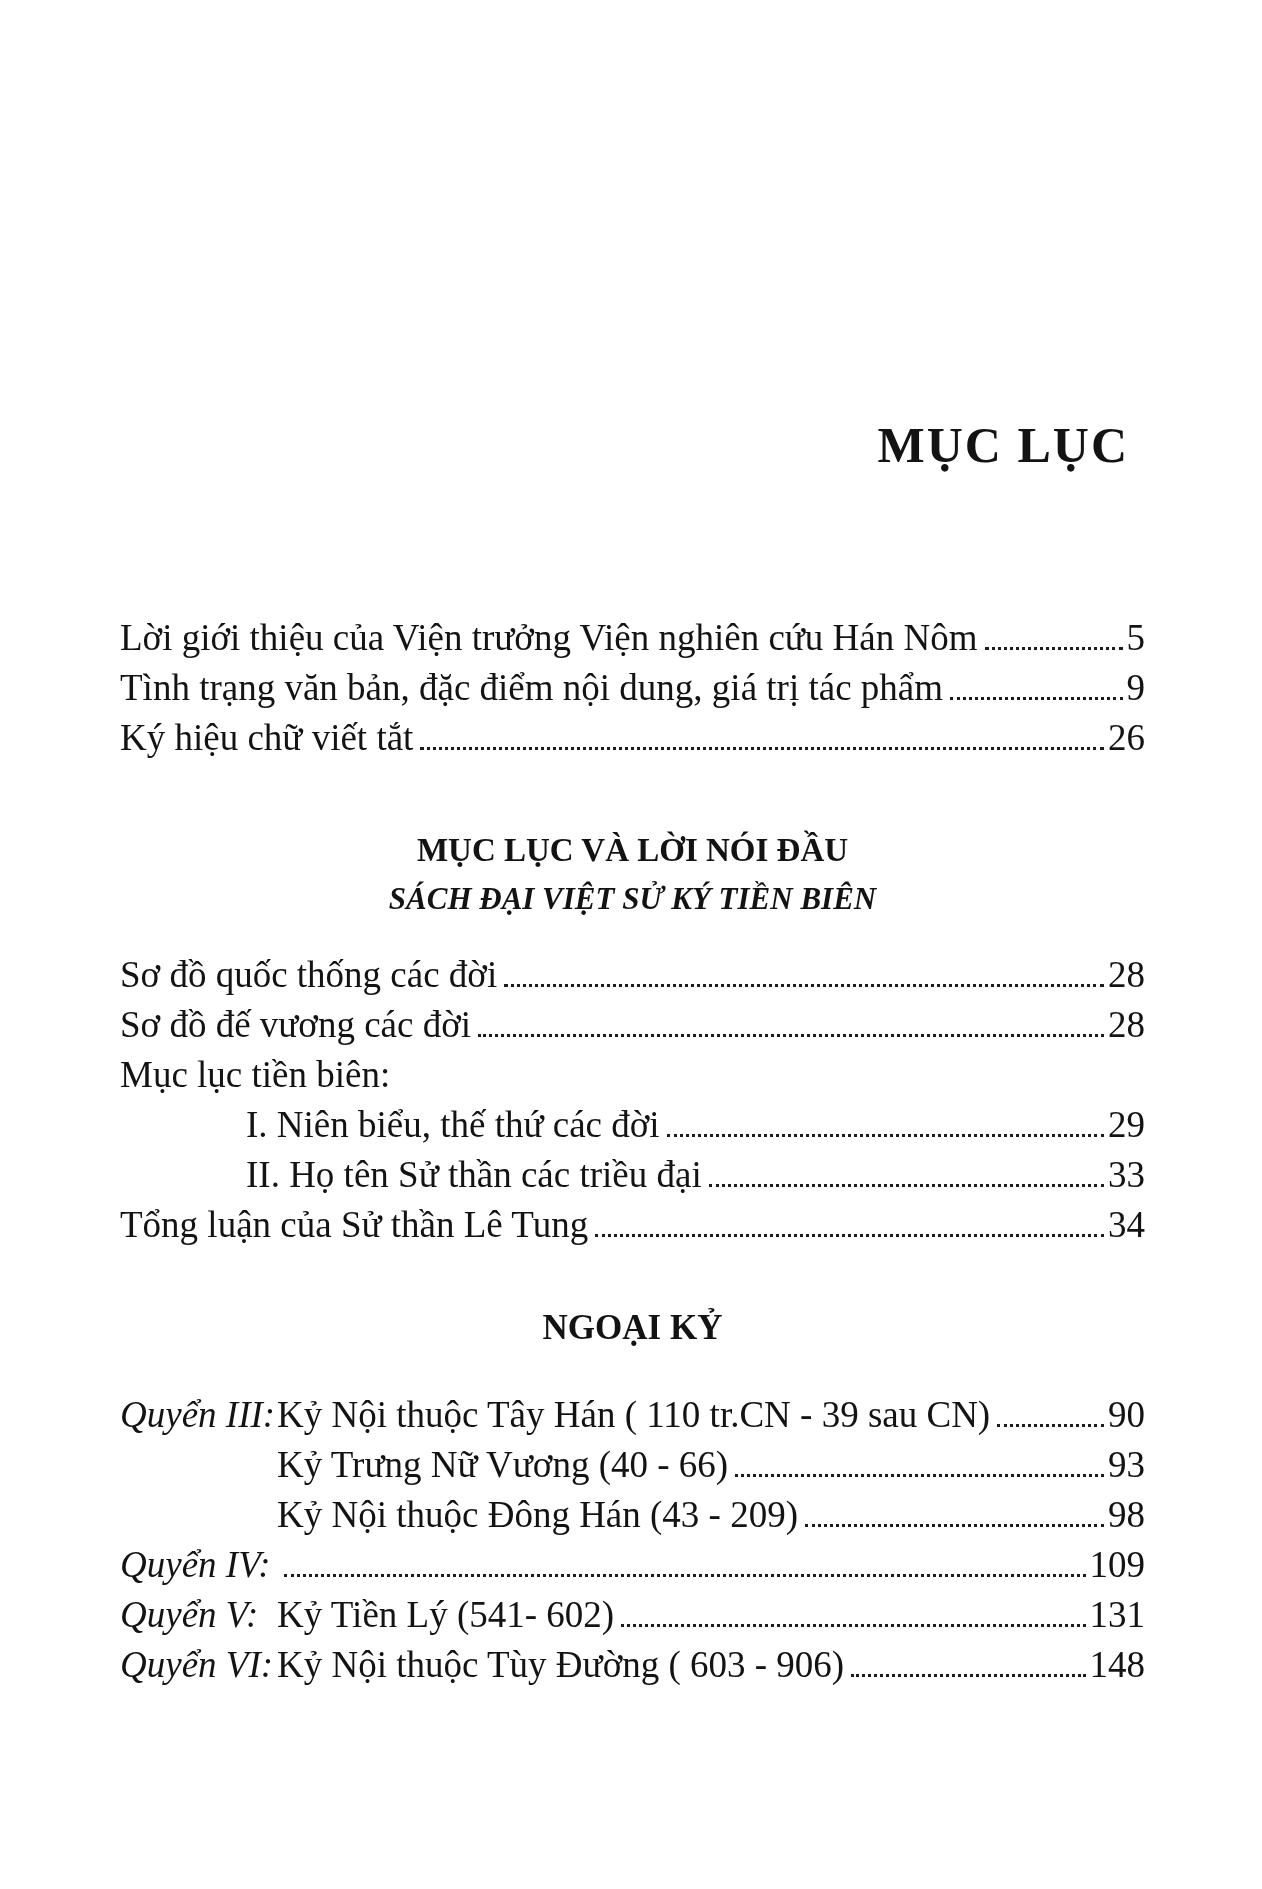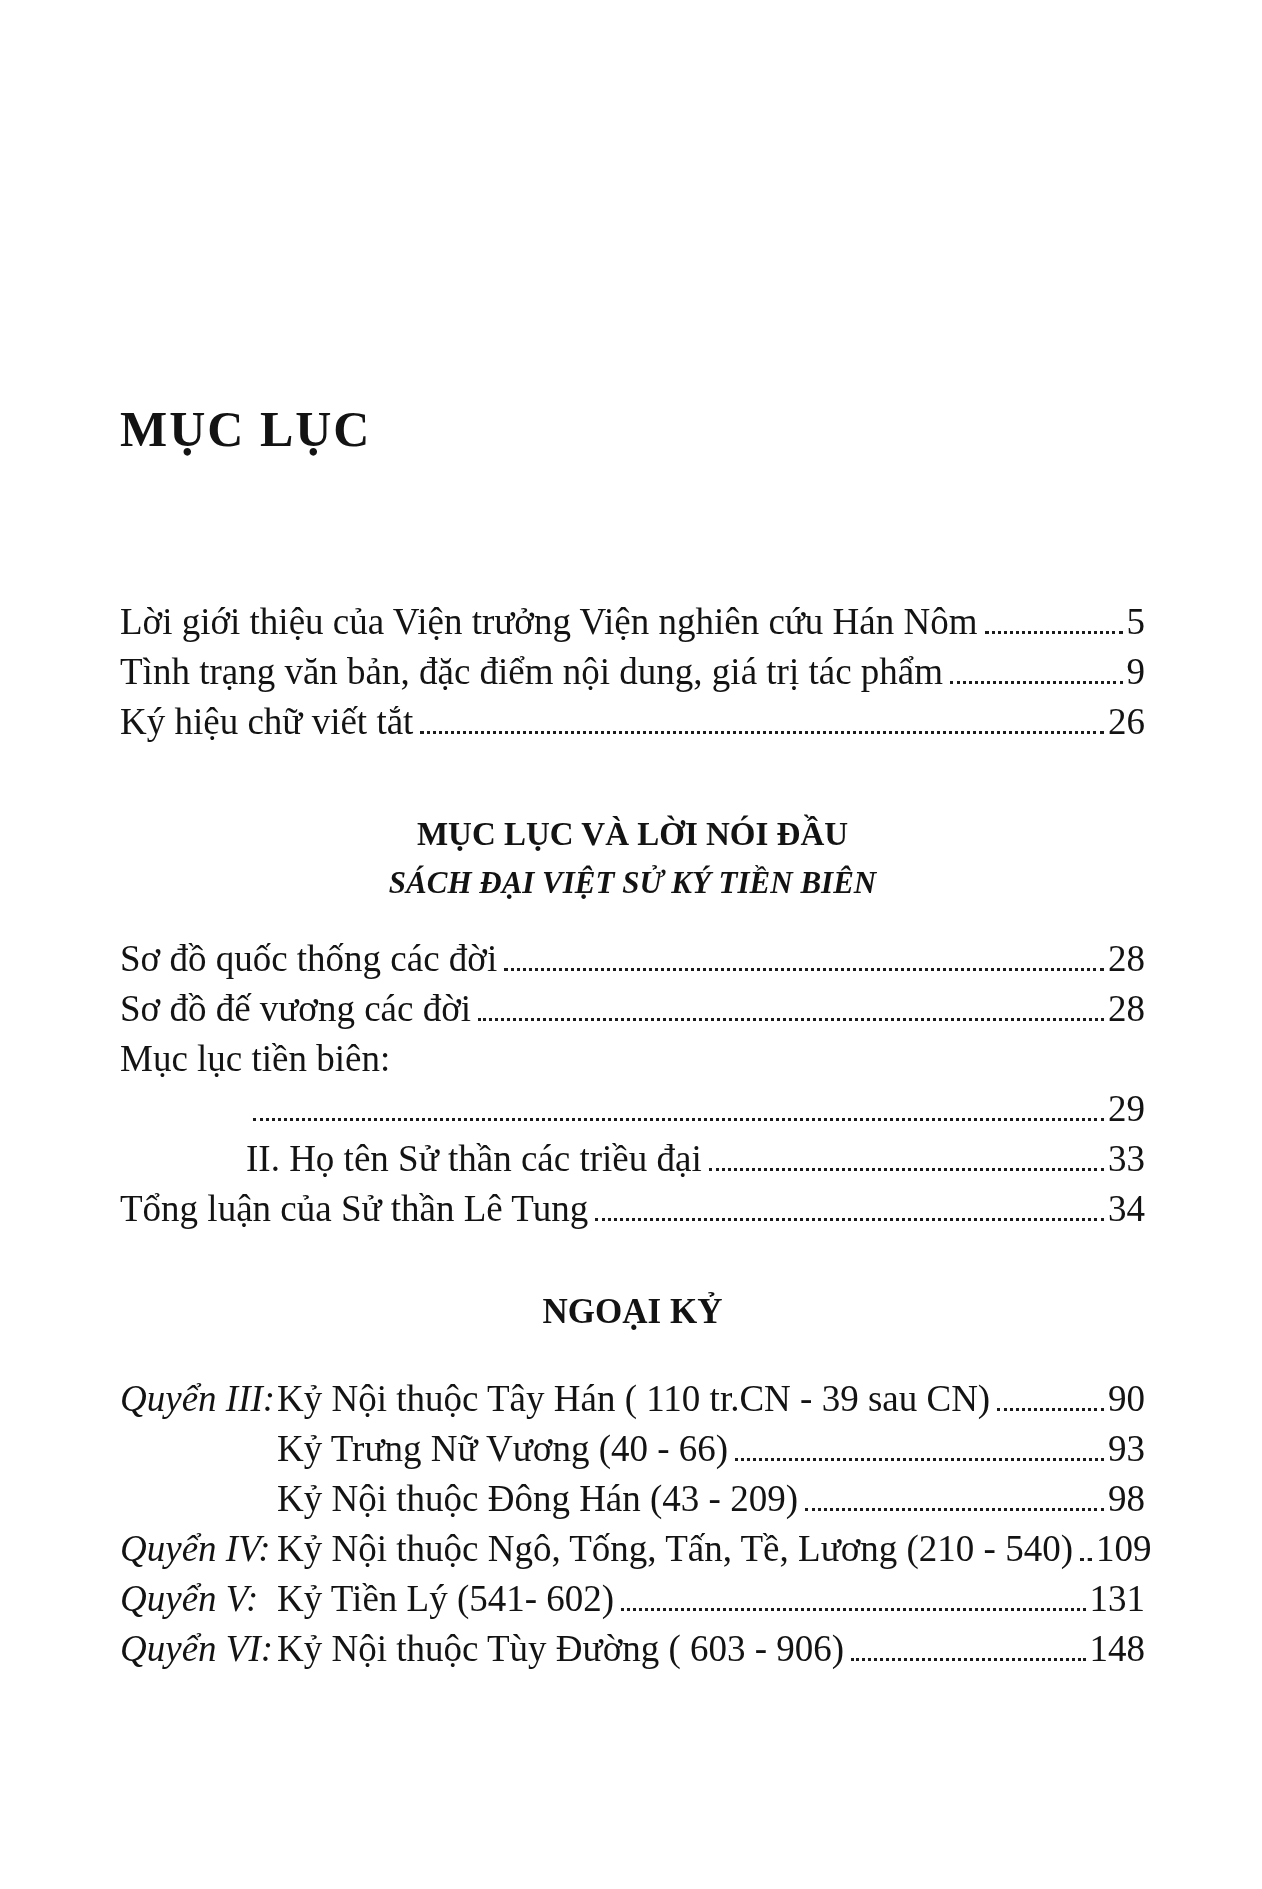--- a/index.html
+++ b/index.html
@@ -10,23 +10,23 @@
     margin: 0 auto;
     background: #ffffff;
     color: #131313;
     font-family: "Liberation Serif", "DejaVu Serif", serif;
     overflow: hidden;
   }
   .content {
     padding: 0 117px 0 120px;
   }
   .main-title {
-    margin: 0;
+    margin: 16px;
     padding-top: 402px;
-    text-align: left;
+    text-align: right;
     font-size: 50px;
     font-weight: bold;
     letter-spacing: 2px;
     line-height: 1.1;
   }
   .toc { display: block; }
   .front-matter { margin-top: 140px; }
   .toc-row {
     display: flex;
     align-items: baseline;
@@ -105,20 +105,21 @@
         </div>
         <div class="toc-row">
           <span class="toc-text">Sơ đồ đế vương các đời</span>
           <span class="leader"></span>
           <span class="toc-page">28</span>
         </div>
         <div class="toc-row">
           <span class="toc-text">Mục lục tiền biên:</span>
         </div>
         <div class="toc-row indent">
+          <span class="toc-text">I. Niên biểu, thế thứ các đời</span>
           <span class="leader"></span>
           <span class="toc-page">29</span>
         </div>
         <div class="toc-row indent">
           <span class="toc-text">II. Họ tên Sử thần các triều đại</span>
           <span class="leader"></span>
           <span class="toc-page">33</span>
         </div>
         <div class="toc-row">
           <span class="toc-text">Tổng luận của Sử thần Lê Tung</span>
@@ -143,21 +144,20 @@
           <span class="toc-page">93</span>
         </div>
         <div class="toc-row">
           <span class="toc-label"></span>
           <span class="toc-text">Kỷ Nội thuộc Đông Hán (43 - 209)</span>
           <span class="leader"></span>
           <span class="toc-page">98</span>
         </div>
         <div class="toc-row">
           <span class="toc-label">Quyển IV:</span>
-          <span class="toc-text">Kỷ Nội thuộc Ngô, Tống, Tấn, Tề, Lương (210 - 540)</span>
           <span class="leader"></span>
           <span class="toc-page">109</span>
         </div>
         <div class="toc-row">
           <span class="toc-label">Quyển V:</span>
           <span class="toc-text">Kỷ Tiền Lý (541- 602)</span>
           <span class="leader"></span>
           <span class="toc-page">131</span>
         </div>
         <div class="toc-row">

